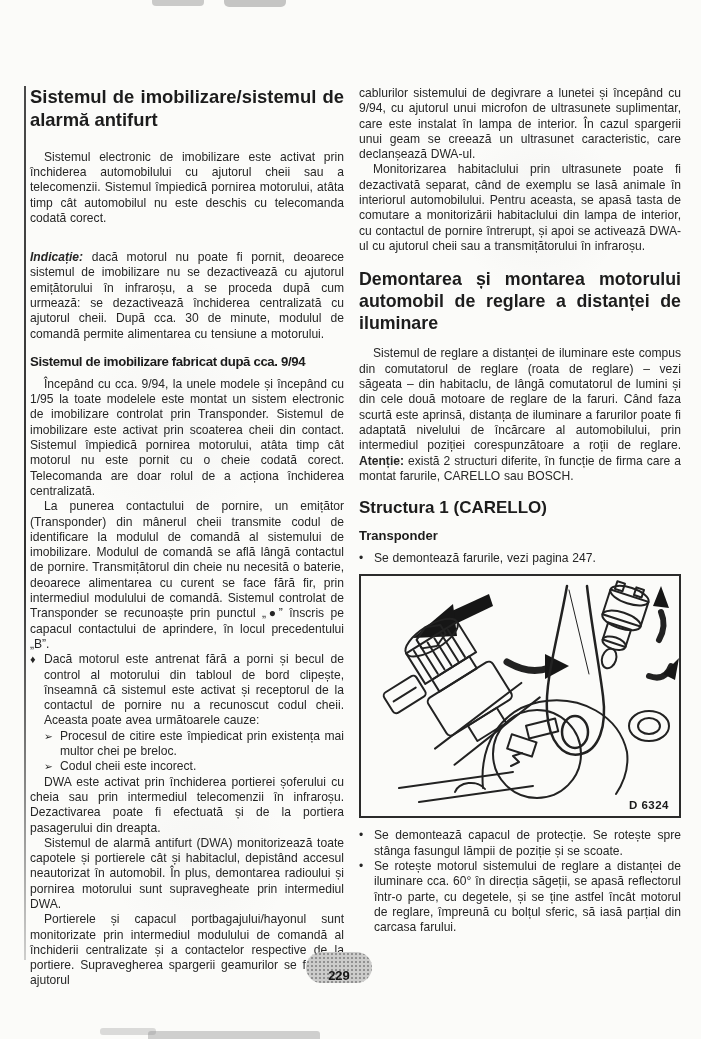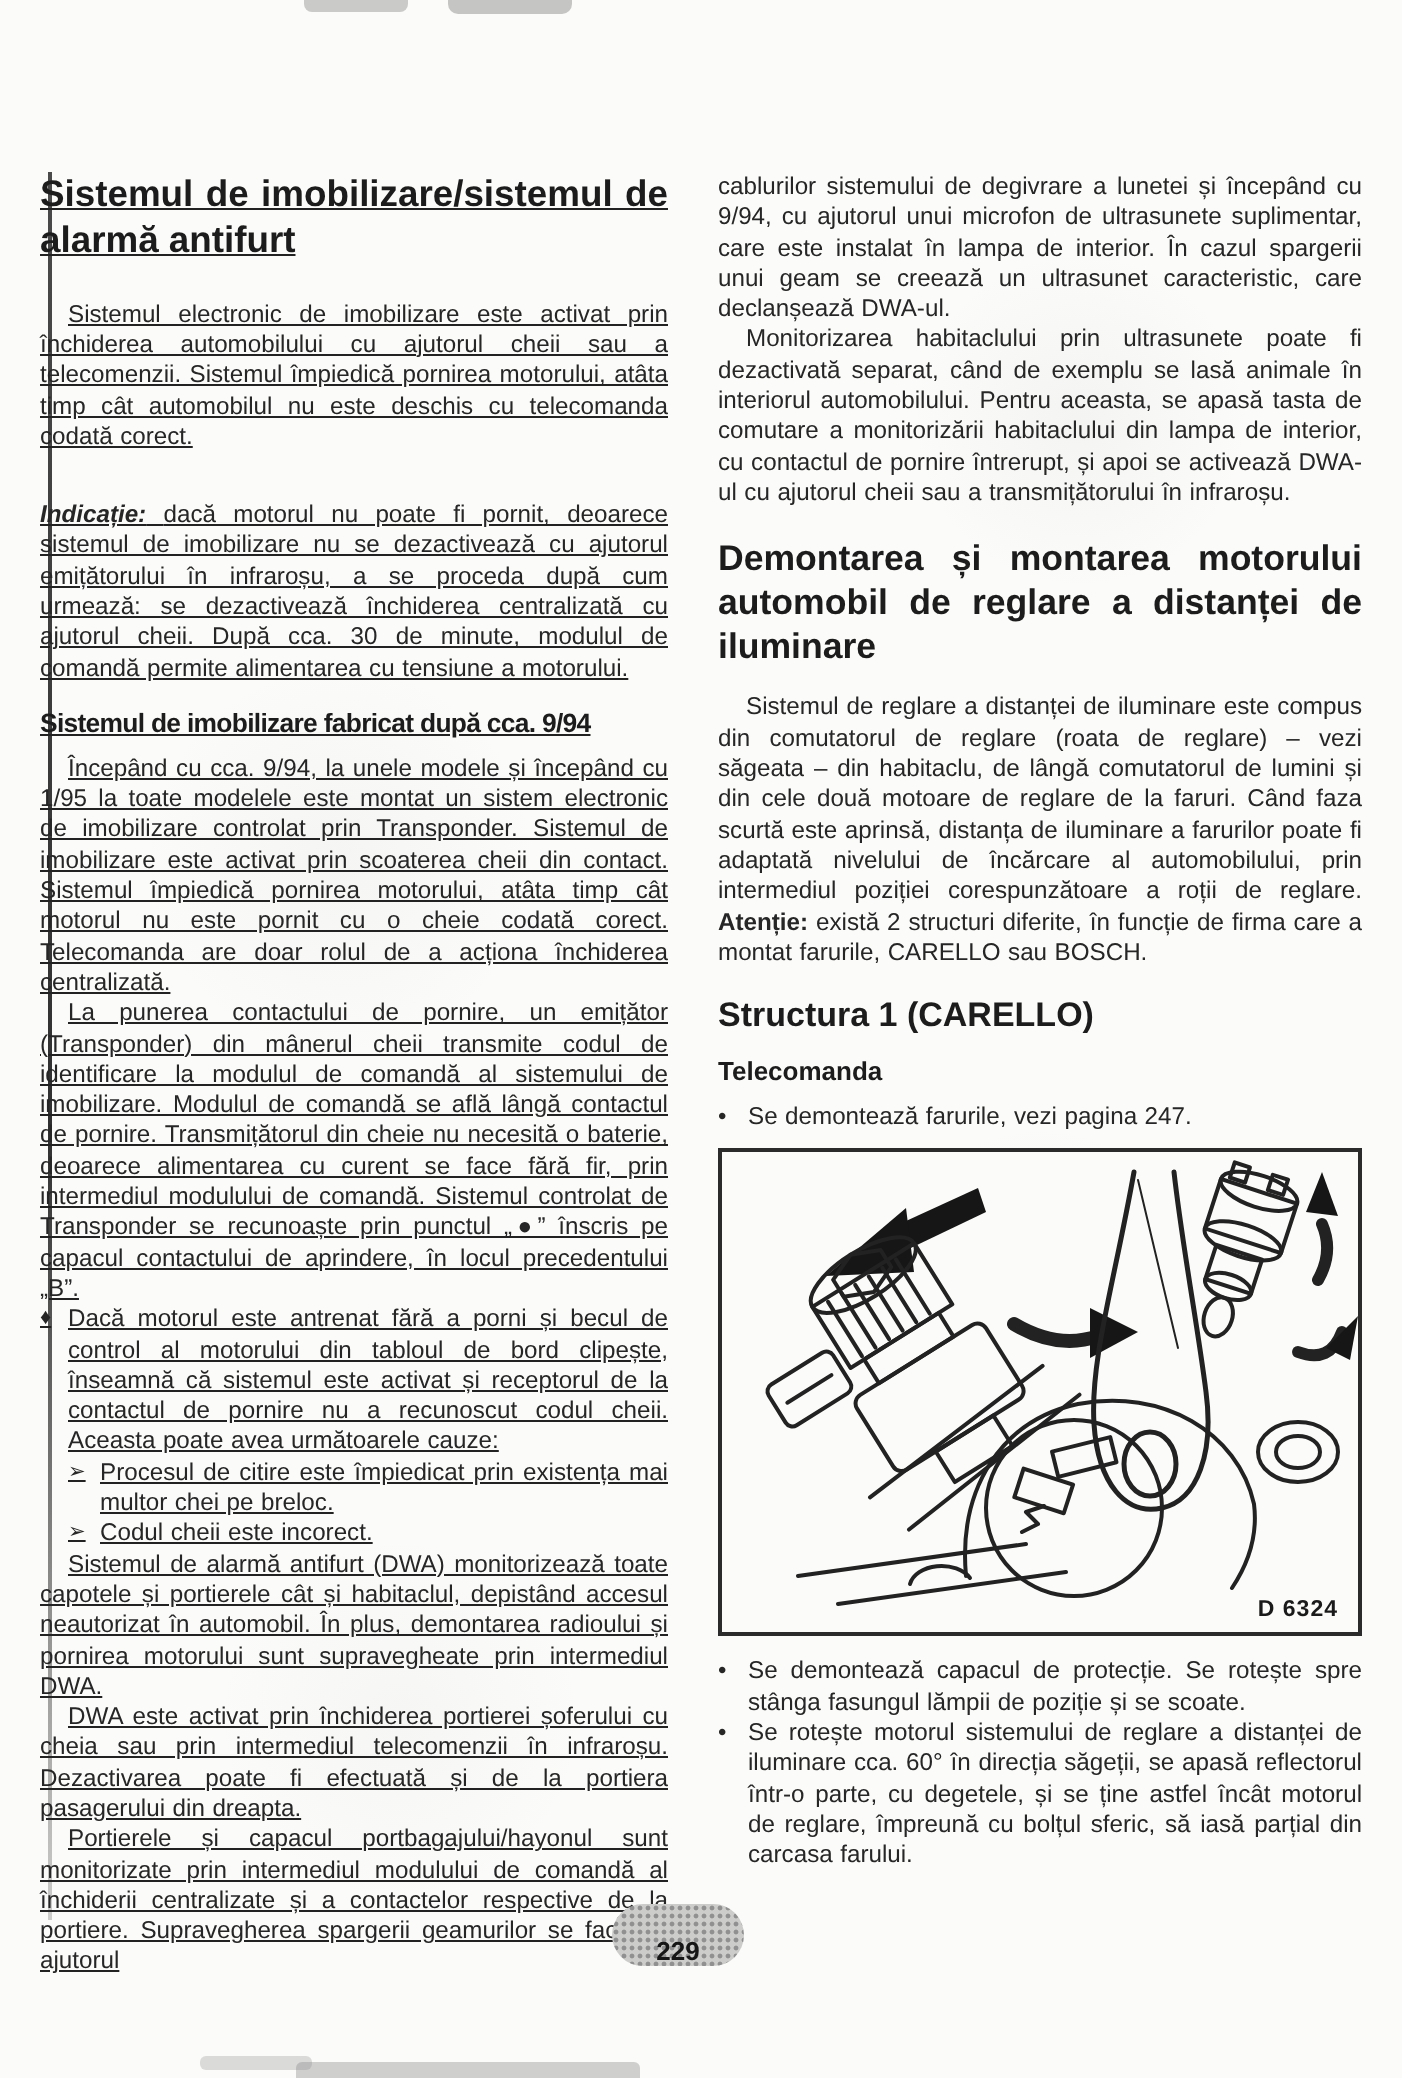--- a/index.html
+++ b/index.html
@@ -20,21 +20,21 @@
     position:absolute;left:24px;top:86px;width:2px;height:874px;
     background:linear-gradient(#4a4a4a,#303030 55%,rgba(70,70,70,.25));
   }
   .artifact{position:absolute;background:#8f8f8f;}
   .art-top-1{left:152px;top:0;width:52px;height:6px;border-radius:0 0 4px 4px;opacity:.45;}
   .art-top-2{left:224px;top:0;width:62px;height:7px;border-radius:0 0 5px 5px;opacity:.5;}
   .art-bottom{left:148px;top:1031px;width:172px;height:8px;border-radius:3px 3px 0 0;opacity:.4;}
   .art-bottom-2{left:100px;top:1028px;width:56px;height:7px;border-radius:3px;opacity:.3;}
 
   .col{position:absolute;text-align:justify;}
-  .col-left{left:20px;top:86px;width:314px;text-decoration:underline;}
+  .col-left{left:30px;top:86px;width:314px;}
   .col-right{left:359px;top:86px;width:322px;}
 
   .h1{
     font-size:18.4px;font-weight:bold;line-height:1.24;
     margin:0 0 18px;color:#1c1c1c;
   }
   .h1-right{margin:14px 0 12px;font-size:17.8px;}
   .h2{
     font-size:13.2px;font-weight:bold;letter-spacing:-0.35px;
     white-space:nowrap;margin:12px 0 8px;color:#1c1c1c;
@@ -107,35 +107,35 @@
     </div>
     <div class="li li-sub">
       <span class="mk">➢</span>
       <span class="tx">Procesul de citire este împiedicat prin existența mai multor chei pe breloc.</span>
     </div>
     <div class="li li-sub">
       <span class="mk">➢</span>
       <span class="tx">Codul cheii este incorect.</span>
     </div>
 
+    <p class="p ind">DWA este activat prin închiderea portierei șoferului cu cheia sau prin intermediul telecomenzii în infraroșu. Dezactivarea poate fi efectuată și de la portiera pasagerului din dreapta.</p>
     <p class="p ind">Sistemul de alarmă antifurt (DWA) monitorizează toate capotele și portierele cât și habitaclul, depistând accesul neautorizat în automobil. În plus, demontarea radioului și pornirea motorului sunt supravegheate prin intermediul DWA.</p>
-    <p class="p ind">DWA este activat prin închiderea portierei șoferului cu cheia sau prin intermediul telecomenzii în infraroșu. Dezactivarea poate fi efectuată și de la portiera pasagerului din dreapta.</p>
     <p class="p ind">Portierele și capacul portbagajului/hayonul sunt monitorizate prin intermediul modulului de comandă al închiderii centralizate și a contactelor respective de la portiere. Supravegherea spargerii geamurilor se face cu ajutorul</p>
   </div>
 
   <div class="col col-right">
     <p class="p">cablurilor sistemului de degivrare a lunetei și începând cu 9/94, cu ajutorul unui microfon de ultrasunete suplimentar, care este instalat în lampa de interior. În cazul spargerii unui geam se creează un ultrasunet caracteristic, care declanșează DWA-ul.</p>
     <p class="p ind">Monitorizarea habitaclului prin ultrasunete poate fi dezactivată separat, când de exemplu se lasă animale în interiorul automobilului. Pentru aceasta, se apasă tasta de comutare a monitorizării habitaclului din lampa de interior, cu contactul de pornire întrerupt, și apoi se activează DWA-ul cu ajutorul cheii sau a transmițătorului în infraroșu.</p>
 
     <div class="h1 h1-right">Demontarea și montarea motorului automobil de reglare a distanței de iluminare</div>
 
     <p class="p ind"><span>Sistemul de reglare a distanței de iluminare este compus din comutatorul de reglare (roata de reglare) – vezi săgeata – din habitaclu, de lângă comutatorul de lumini și din cele două motoare de reglare de la faruri. Când faza scurtă este aprinsă, distanța de iluminare a farurilor poate fi adaptată nivelului de încărcare al automobilului, prin intermediul poziției corespunzătoare a roții de reglare.</span> <span class="att">Atenție:</span> <span>există 2 structuri diferite, în funcție de firma care a montat farurile, CARELLO sau BOSCH.</span></p>
 
     <div class="h3">Structura 1 (CARELLO)</div>
-    <div class="h4">Telecomanda</div>
+    <div class="h4">Transponder</div>
 
     <div class="li li-round">
       <span class="mk">•</span>
       <span class="tx">Se demontează farurile, vezi pagina 247.</span>
     </div>
 
     <div class="figure">
       <svg width="318" height="236" viewBox="0 0 318 236" fill="none" stroke="#222" stroke-width="2" stroke-linecap="round" stroke-linejoin="round">
 
         <g fill="#161616" stroke="none">

